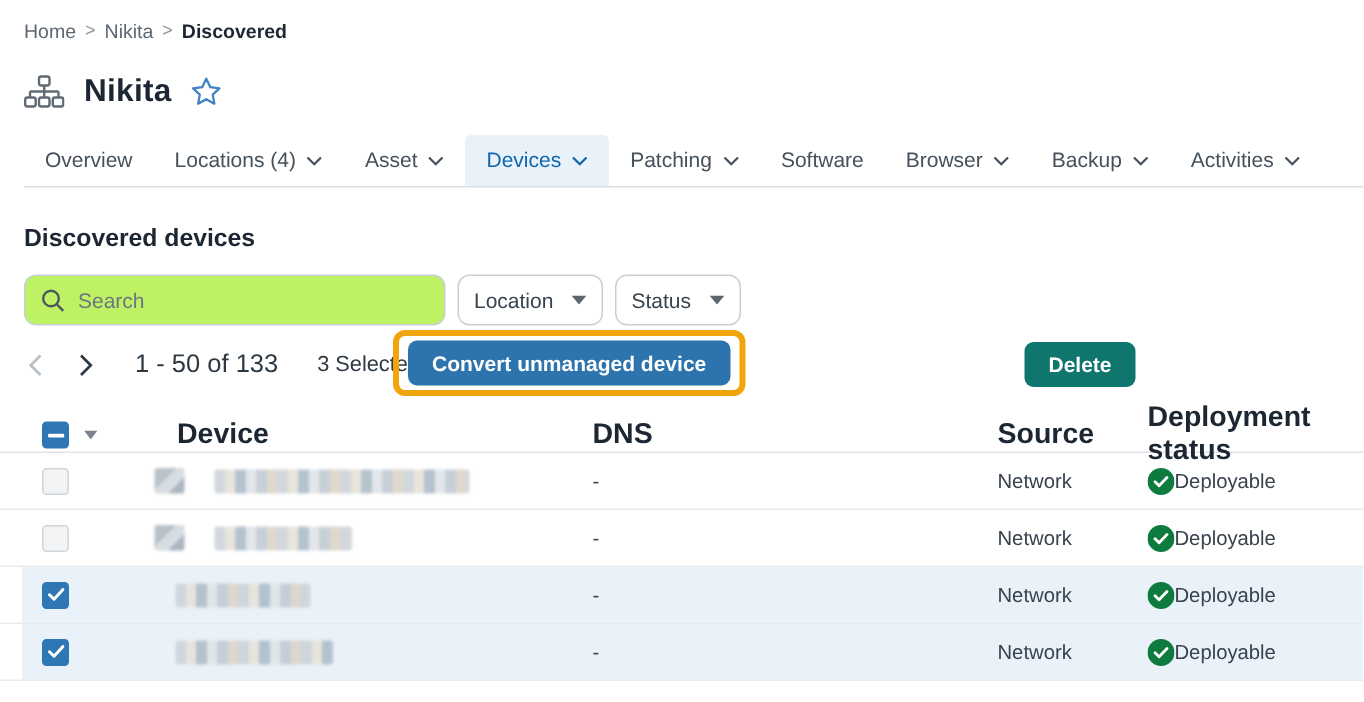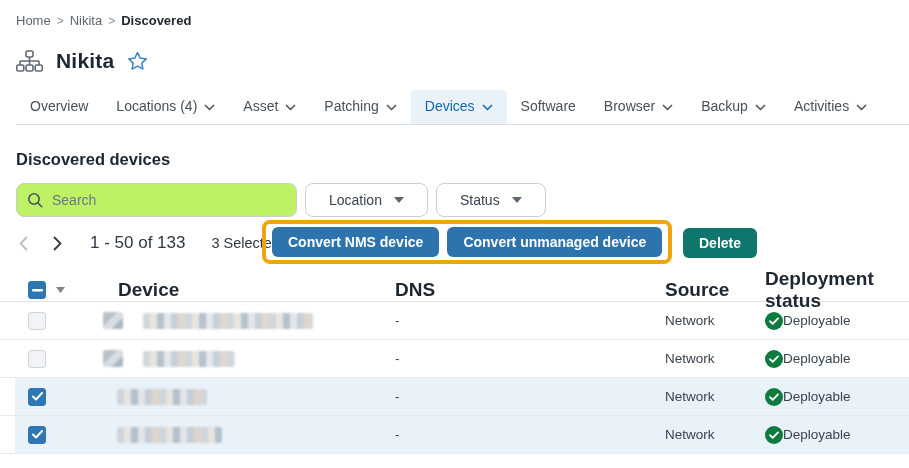--- a/index.html
+++ b/index.html
@@ -1,20 +1,20 @@
 <!DOCTYPE html>
 <html><head>
 <meta charset="utf-8">
 <style>
   * { margin:0; padding:0; box-sizing:border-box; }
   html,body { width:909px; height:468px; background:#fff; overflow:hidden;
     font-family:"Liberation Sans","DejaVu Sans",sans-serif; color:#232f3a; }
 
   
-  .breadcrumb { margin:13px 0 0 16px; font-size:13px; color:#5d6772; display:flex; gap:6px; align-items:center; }
+  .breadcrumb { margin:13px 0 0 16px; font-size:13px; color:#5d6772; display:flex; gap:6px; align-items:flex-start; }
   .breadcrumb .sep { color:#8a939c; font-size:12px; }
   .breadcrumb .current { color:#1d2733; font-weight:bold; }
 
   
   .title-row { margin:21px 0 0 16px; display:flex; align-items:center; gap:13px; }
   .page-title { font-size:21px; font-weight:bold; color:#1d2733; letter-spacing:.2px; }
 
   
   .tabs { margin:17px 0 0 16px; display:flex; align-items:flex-start; border-bottom:1px solid #d9dee3;
     width:893px; }
@@ -27,21 +27,21 @@
   .section-title { margin:25px 0 0 16px; font-size:16.5px; font-weight:bold; color:#1d2733; }
 
   
   .filter-row { margin:14px 0 0 16px; display:flex; gap:8px; }
   .search-box { width:281px; height:34px; border:1px solid #c9cfd5; border-radius:8px;
     display:flex; align-items:center; padding:0 10px; gap:8px; background:#bef264; }
   .search-box input { border:none; outline:none; font-size:14px; color:#232f3a; width:100%;
     font-family:inherit; background:transparent; }
   .search-box input::placeholder { color:#6b7680; }
   .dd-btn { height:34px; border:1px solid #c9cfd5; border-radius:8px; background:#fff;
-    display:flex; align-items:center; gap:12px; padding:0 23px; font-size:14px; color:#38434e; cursor:pointer; }
+    display:flex; align-items:center; gap:12px; padding:0 10px; font-size:14px; color:#38434e; cursor:pointer; }
   .dd-btn:nth-of-type(2) { margin-left:0;align-items:center; }
 
   
   .action-row { margin-top:3px; position:relative; height:46px; display:flex; align-items:center; }
   .pg-chev { width:30px; height:30px; display:flex; align-items:center; justify-content:center; cursor:pointer; }
   .pg-prev { margin-left:8px; color:#b6bec6; }
   .pg-next { margin-left:4px; color:#2d3843; }
   .pg-range { margin-left:18px; font-size:17px; color:#2d3843; }
   .pg-selected { margin-left:26px; font-size:14.5px; color:#2d3843; }
   .highlight-box { position:absolute; left:262px; top:0; height:44px; border:4px solid #f0a50e;
@@ -114,32 +114,32 @@
       </span>
     </div>
   <div class="tab">
       <span>Asset</span>
       <span class="chev">
         <svg width="11" height="7" viewBox="0 0 11 7" fill="none" stroke="#46515c" stroke-width="1.5">
           <path d="M1 1l4.5 4.5L10 1"></path>
         </svg>
       </span>
     </div>
-  <div class="tab">
-      <span>Patching</span>
-      <span class="chev">
-        <svg width="11" height="7" viewBox="0 0 11 7" fill="none" stroke="#46515c" stroke-width="1.5">
-          <path d="M1 1l4.5 4.5L10 1"></path>
-        </svg>
-      </span>
-    </div>
   <div class="tab active">
       <span>Devices</span>
       <span class="chev">
         <svg width="11" height="7" viewBox="0 0 11 7" fill="none" stroke="#1066ad" stroke-width="1.5">
+          <path d="M1 1l4.5 4.5L10 1"></path>
+        </svg>
+      </span>
+    </div>
+  <div class="tab">
+      <span>Patching</span>
+      <span class="chev">
+        <svg width="11" height="7" viewBox="0 0 11 7" fill="none" stroke="#46515c" stroke-width="1.5">
           <path d="M1 1l4.5 4.5L10 1"></path>
         </svg>
       </span>
     </div>
   <div class="tab">
       <span>Software</span>
     </div>
   <div class="tab">
       <span>Browser</span>
       <span class="chev">
@@ -203,21 +203,20 @@
       </svg>
   </span>
   <span class="pg-chev pg-next">
     <svg width="9" height="15" viewBox="0 0 9 15" fill="none" stroke="currentColor" stroke-width="1.8">
         <path d="M1 1l6.5 6.5L1 14"></path>
       </svg>
   </span>
   <span class="pg-range">1 - 50 of 133</span>
   <span class="pg-selected">3 Selected</span>
   <div class="highlight-box">
-    <button class="btn btn-blue">Convert NMS device</button>
     <button class="btn btn-blue">Convert unmanaged device</button>
   </div>
   <button class="btn btn-red" style="position:absolute; left:672px;">Delete</button>
 </div>
 
 <div class="table">
 
   <div class="t-row t-head">
     <div class="cell-check">
       <span class="checkbox on">

